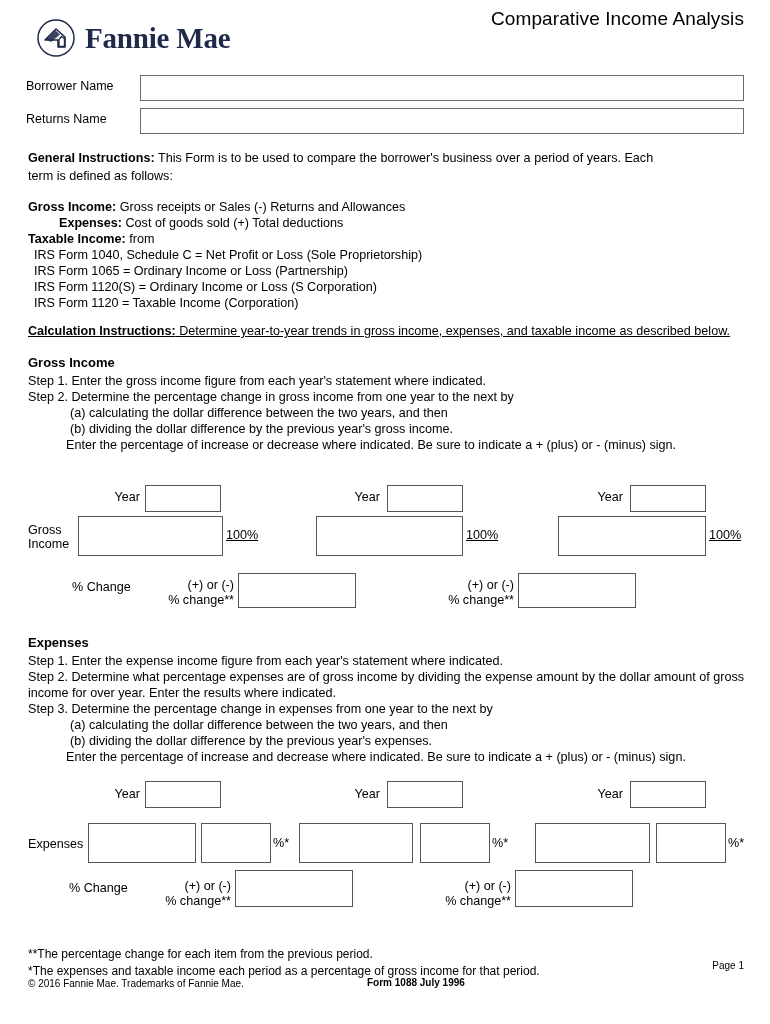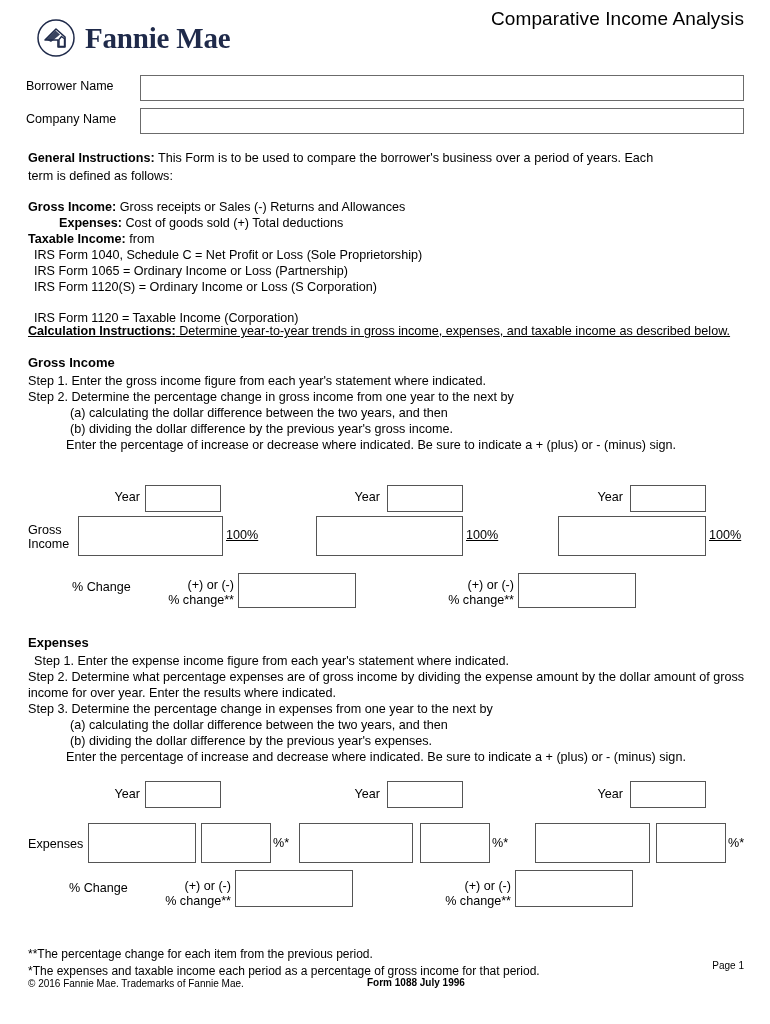--- a/index.html
+++ b/index.html
@@ -81,21 +81,21 @@
       </span>
       <span class="logo-text">Fannie Mae</span>
     </div>
   </div>
 
   <div class="namerow" id="namerow-borrower">
     <span class="lbl">Borrower Name</span>
     <div class="fld"></div>
   </div>
   <div class="namerow" id="namerow-company">
-    <span class="lbl">Company Name</span>
+    <span class="lbl">Returns Name</span>
     <div class="fld"></div>
   </div>
 
   <div class="txt" style="left:28px; top:150px;">
     <b>General Instructions:</b><span> This Form is to be used to compare the borrower's business over a period of years. Each</span>
   </div>
   <div class="txt" style="left:28px; top:168px;">term is defined as follows:</div>
 
   <div class="txt" style="left:28px; top:199px;">
     <b>Gross Income:</b><span> Gross receipts or Sales (-) Returns and Allowances</span>
@@ -103,21 +103,21 @@
   <div class="txt" style="left:28px; top:215px;padding-left:31px;">
     <b>Expenses:</b><span> Cost of goods sold (+) Total deductions</span>
   </div>
   <div class="txt" style="left:28px; top:231px;">
     <b>Taxable Income:</b><span> from</span>
   </div>
 
   <div class="txt" style="left:34px; top:247px;">IRS Form 1040, Schedule C = Net Profit or Loss (Sole Proprietorship)</div>
   <div class="txt" style="left:34px; top:263px;">IRS Form 1065 = Ordinary Income or Loss (Partnership)</div>
   <div class="txt" style="left:34px; top:279px;">IRS Form 1120(S) = Ordinary Income or Loss (S Corporation)</div>
-  <div class="txt" style="left:34px; top:310px;">IRS Form 1120 = Taxable Income (Corporation)</div>
+  <div class="txt" style="left:34px; top:295px;">IRS Form 1120 = Taxable Income (Corporation)</div>
 
   <div class="txt" style="left:28px; top:323px;text-decoration:underline;">
     <b>Calculation Instructions:</b><span> Determine year-to-year trends in gross income, expenses, and taxable income as described below.</span>
   </div>
 
   <div class="txt b" style="left:28px; top:355px; font-size:13px;">Gross Income</div>
   <div class="txt" style="left:28px; top:373px;">Step 1. Enter the gross income figure from each year's statement where indicated.</div>
   <div class="txt" style="left:28px; top:389px;">Step 2. Determine the percentage change in gross income from one year to the next by</div>
   <div class="txt" style="left:70px; top:405px;">(a) calculating the dollar difference between the two years, and then</div>
   <div class="txt" style="left:66px; top:437px;">Enter the percentage of increase or decrease where indicated. Be sure to indicate a + (plus) or - (minus) sign.</div>
@@ -148,21 +148,21 @@
     <span>% change**</span>
   </div>
   <div class="bx" style="left:238px; top:573px; width:118px; height:35px;"></div>
   <div class="twoline" style="left:430px; top:578px; width:84px;">
     <span>(+) or (-)</span><br>
     <span>% change**</span>
   </div>
   <div class="bx" style="left:518px; top:573px; width:118px; height:35px;"></div>
 
   <div class="txt b" style="left:28px; top:635px; font-size:13px;">Expenses</div>
-  <div class="txt" style="left:34px; top:653px;">Step 1. Enter the expense income figure from each year's statement where indicated.</div>
+  <div class="txt" style="left:28px; top:653px;">Step 1. Enter the expense income figure from each year's statement where indicated.</div>
   <div class="txt" style="left:28px; top:669px;">Step 2. Determine what percentage expenses are of gross income by dividing the expense amount by the dollar amount of gross</div>
   <div class="txt" style="left:28px; top:685px;">income for over year. Enter the results where indicated.</div>
   <div class="txt" style="left:28px; top:701px;">Step 3. Determine the percentage change in expenses from one year to the next by</div>
   <div class="txt" style="left:70px; top:717px;">(a) calculating the dollar difference between the two years, and then</div>
   <div class="txt" style="left:70px; top:733px;">(b) dividing the dollar difference by the previous year's expenses.</div>
   <div class="txt" style="left:66px; top:749px;">Enter the percentage of increase and decrease where indicated. Be sure to indicate a + (plus) or - (minus) sign.</div>
 
   <div class="cap r" style="left:95px; top:787px; width:45px;">Year</div>
   <div class="bx" style="left:145px; top:781px; width:76px; height:27px;"></div>
   <div class="cap" style="left:28px; top:837px;">Expenses</div>

